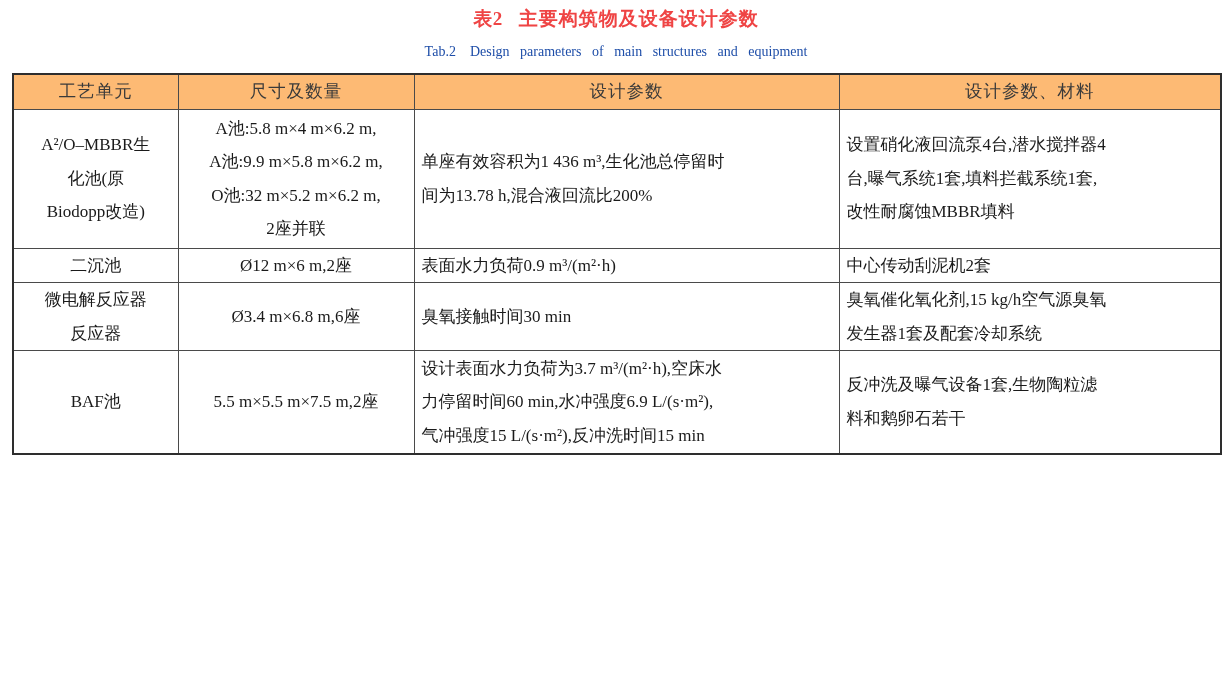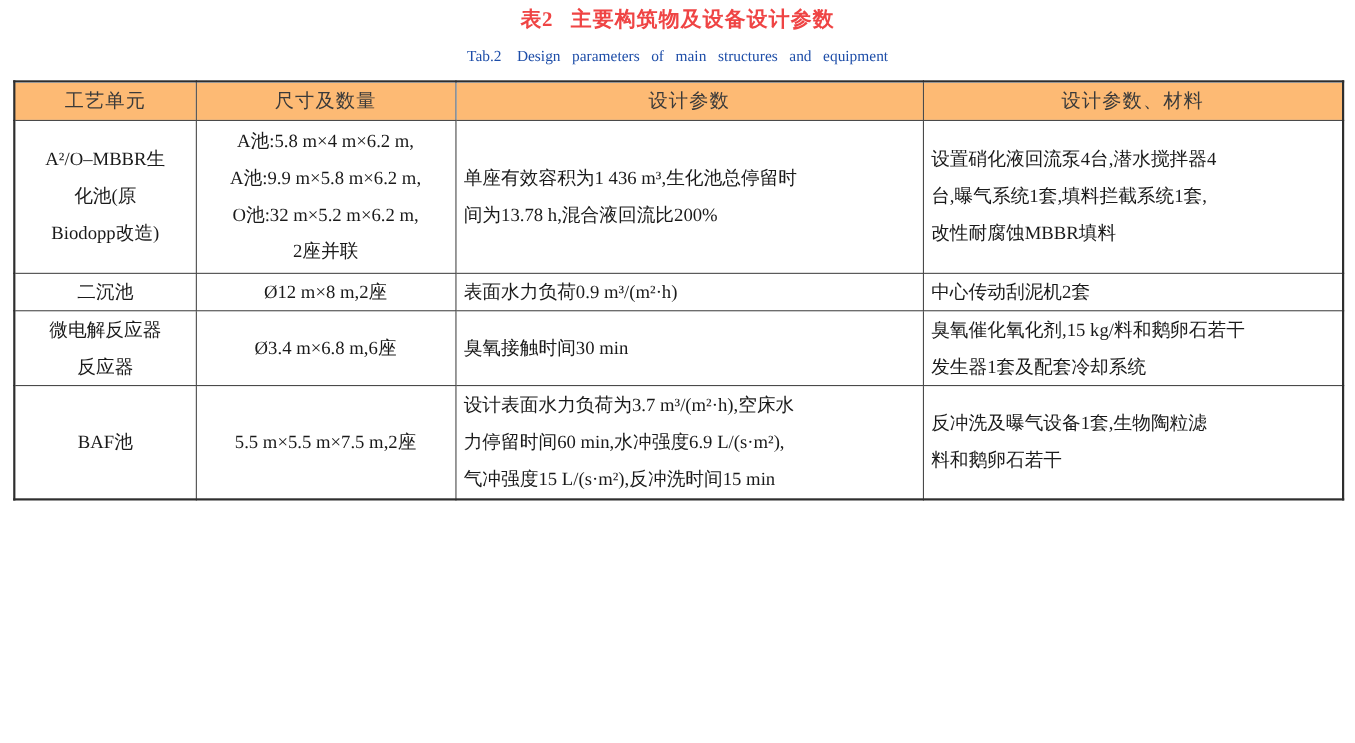--- a/index.html
+++ b/index.html
@@ -89,30 +89,30 @@
 O池:32 m×5.2 m×6.2 m,
 2座并联</td>
       <td class="left">单座有效容积为1 436 m³,生化池总停留时
 间为13.78 h,混合液回流比200%</td>
       <td class="left">设置硝化液回流泵4台,潜水搅拌器4
 台,曝气系统1套,填料拦截系统1套,
 改性耐腐蚀MBBR填料</td>
     </tr>
     <tr class="h1">
       <td class="center">二沉池</td>
-      <td class="center">Ø12 m×8 m,2座</td>
+      <td class="center">Ø12 m×6 m,2座</td>
       <td class="left">表面水力负荷0.9 m³/(m²·h)</td>
       <td class="left">中心传动刮泥机2套</td>
     </tr>
     <tr class="h2">
       <td class="center">微电解反应器
 反应器</td>
       <td class="center">Ø3.4 m×6.8 m,6座</td>
       <td class="left">臭氧接触时间30 min</td>
-      <td class="left">臭氧催化氧化剂,15 kg/料和鹅卵石若干
+      <td class="left">臭氧催化氧化剂,15 kg/h空气源臭氧
 发生器1套及配套冷却系统</td>
     </tr>
     <tr class="h3">
       <td class="center">BAF池</td>
       <td class="center">5.5 m×5.5 m×7.5 m,2座</td>
       <td class="left">设计表面水力负荷为3.7 m³/(m²·h),空床水
 力停留时间60 min,水冲强度6.9 L/(s·m²),
 气冲强度15 L/(s·m²),反冲洗时间15 min</td>
       <td class="left">反冲洗及曝气设备1套,生物陶粒滤
 料和鹅卵石若干</td>

